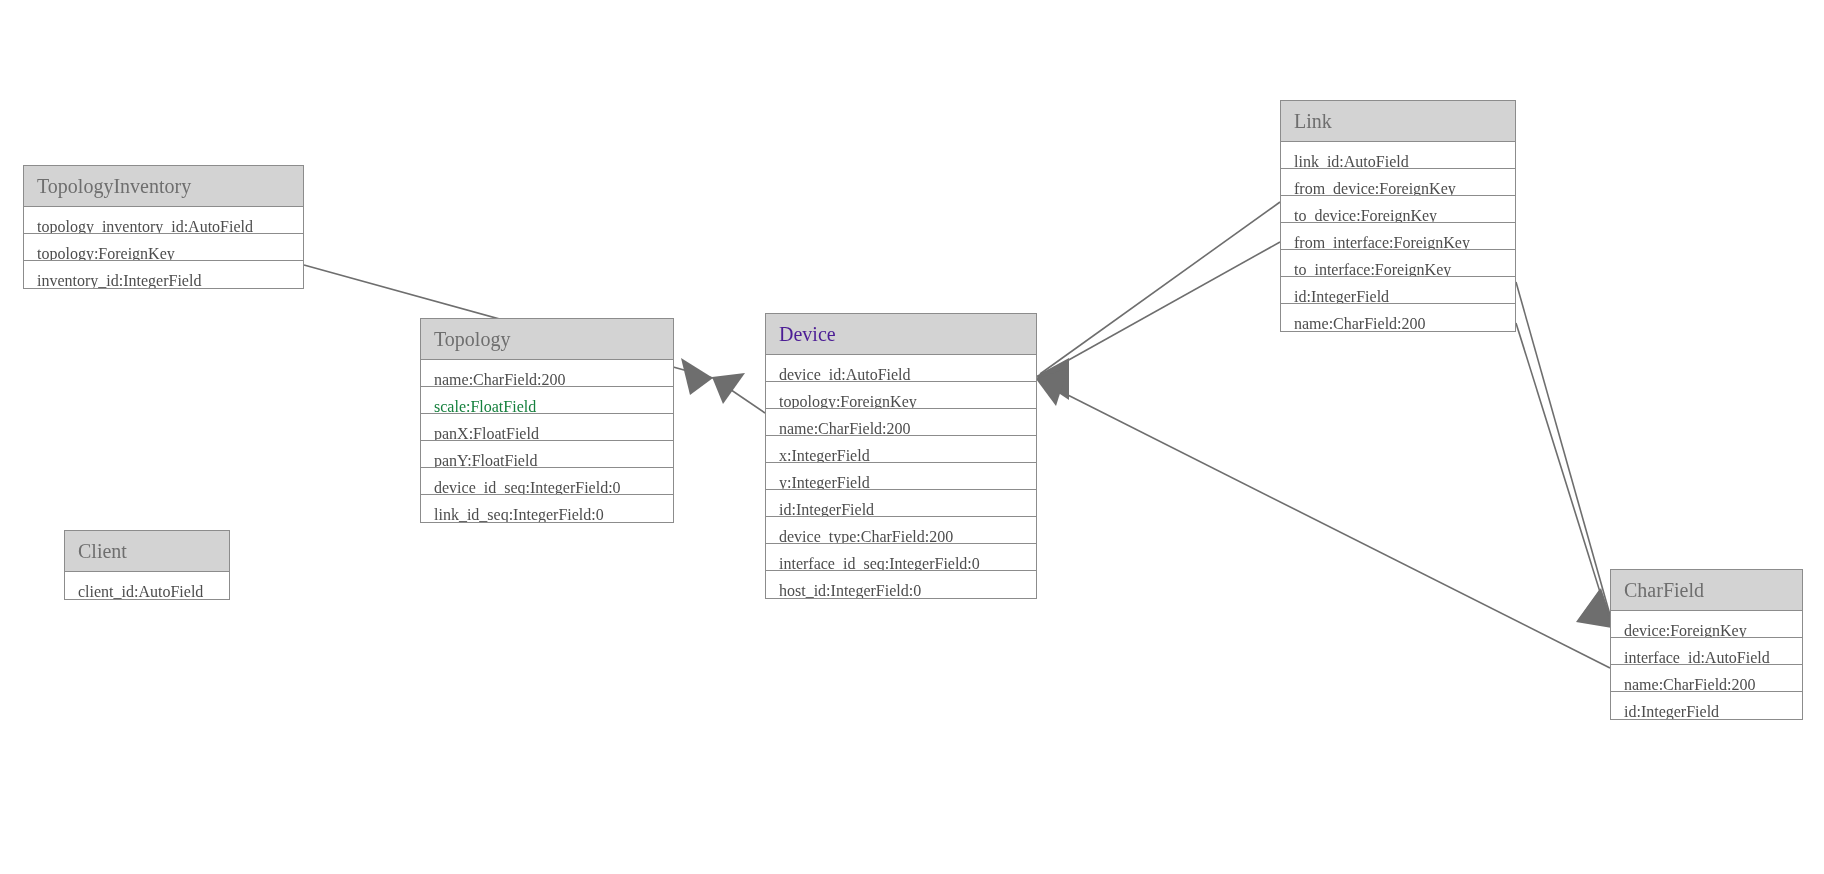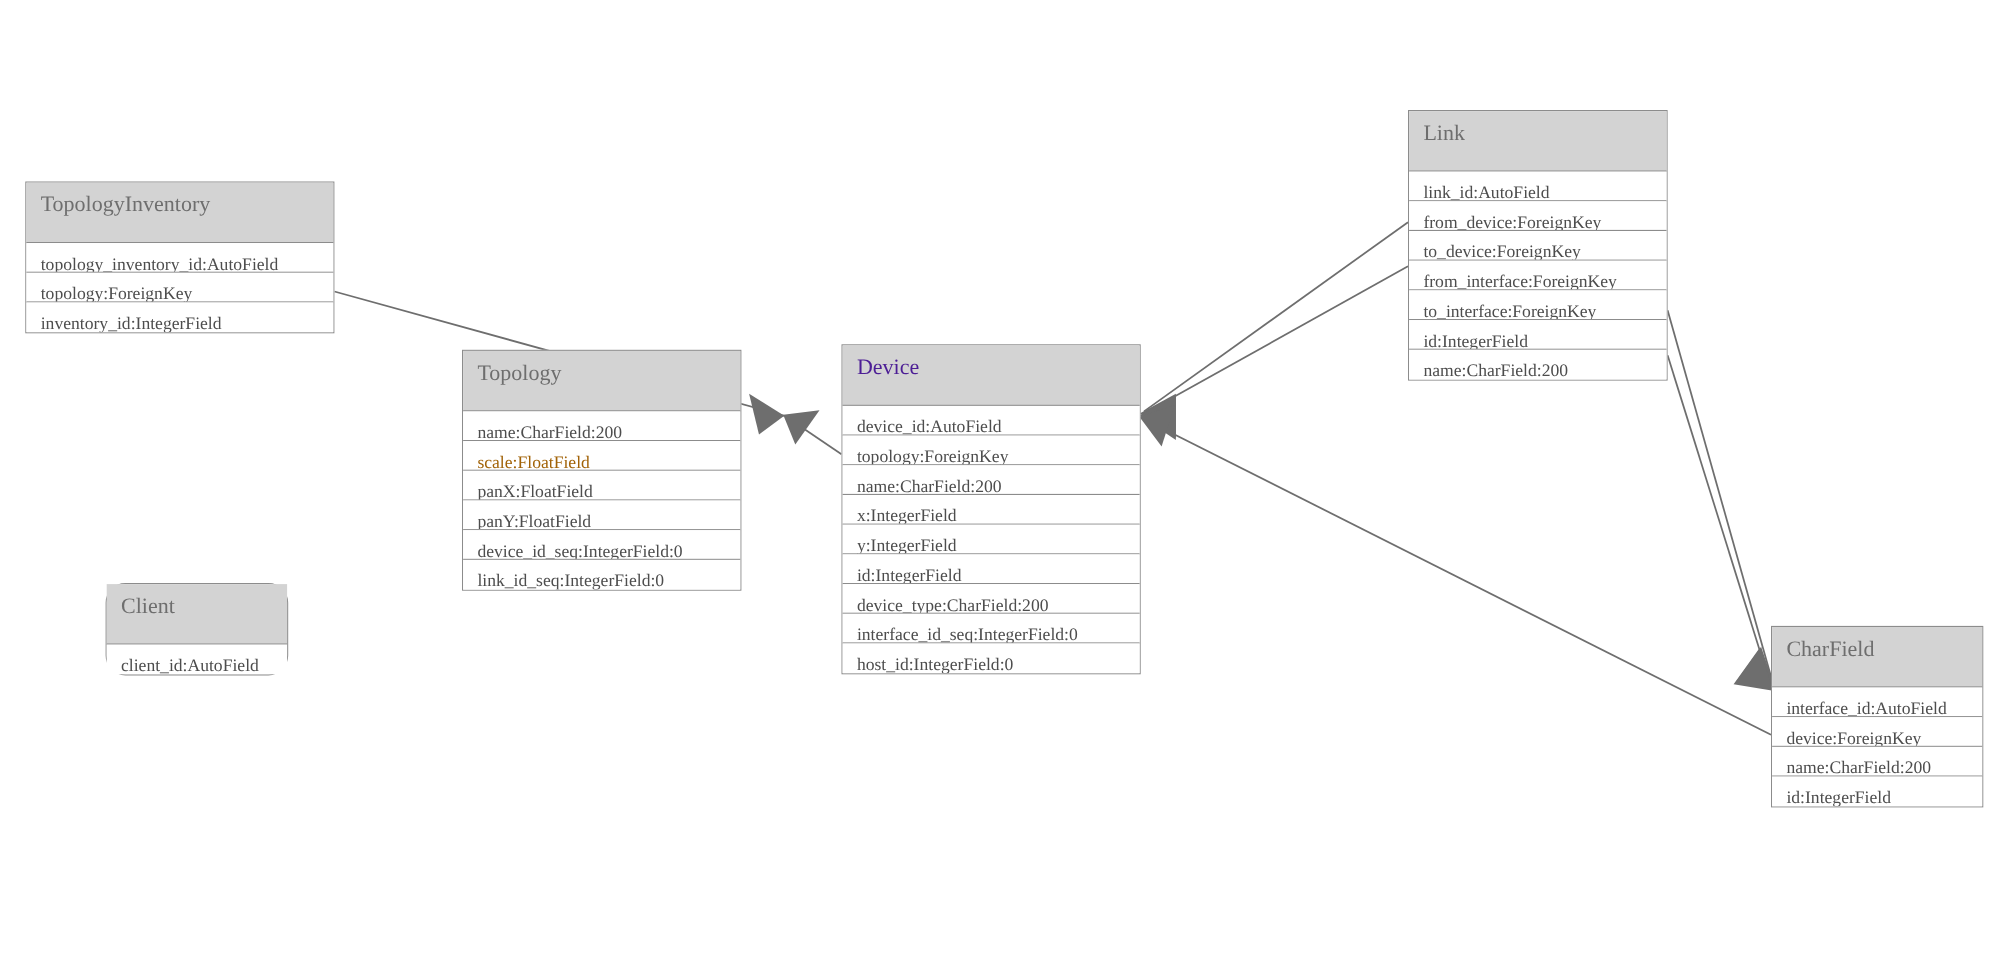--- a/index.html
+++ b/index.html
@@ -32,21 +32,21 @@
     background: #ffffff;
     box-sizing: border-box;
     z-index: 5;
   }
   .entity-header {
     background: #d3d3d3;
     border-bottom: 1px solid #8c8c8c;
     color: #6e6e6e;
     font-size: 20px;
     line-height: 40px;
-    height: 55px;
+    height: 41px;
     padding: 0 0 0 13px;
     box-sizing: border-box;
     white-space: nowrap;
     overflow: hidden;
   }
   .entity-row {
     border-bottom: 1px solid #8c8c8c;
     color: #4d4d4d;
     font-size: 16px;
     line-height: 40px;
@@ -85,28 +85,28 @@
       </g>
   </svg>
 
   <div id="entity-layer">
       <div class="entity" style="left: 23px; top: 165px; width: 281px; border-color: rgb(140, 140, 140);">
         <div class="entity-header" style="background: rgb(211, 211, 211); color: rgb(110, 110, 110); border-bottom-color: rgb(140, 140, 140);">TopologyInventory</div>
         <div class="entity-row" style="color: rgb(77, 77, 77); border-bottom-color: rgb(140, 140, 140);">topology_inventory_id:AutoField</div>
         <div class="entity-row" style="color: rgb(77, 77, 77); border-bottom-color: rgb(140, 140, 140);">topology:ForeignKey</div>
         <div class="entity-row" style="color: rgb(77, 77, 77); border-bottom-color: rgb(140, 140, 140);">inventory_id:IntegerField</div>
       </div>
-      <div class="entity" style="left: 96px; top: 530px; width: 166px; border-color: rgb(140, 140, 140); border-radius: 18px;">
+      <div class="entity" style="left: 64px; top: 530px; width: 166px; border-color: rgb(140, 140, 140);">
         <div class="entity-header" style="background: rgb(211, 211, 211); color: rgb(110, 110, 110); border-bottom-color: rgb(140, 140, 140);">Client</div>
         <div class="entity-row" style="color: rgb(77, 77, 77); border-bottom-color: rgb(140, 140, 140);">client_id:AutoField</div>
       </div>
       <div class="entity" style="left: 420px; top: 318px; width: 254px; border-color: rgb(140, 140, 140);">
         <div class="entity-header" style="background: rgb(211, 211, 211); color: rgb(110, 110, 110); border-bottom-color: rgb(140, 140, 140);">Topology</div>
         <div class="entity-row" style="color: rgb(77, 77, 77); border-bottom-color: rgb(140, 140, 140);">name:CharField:200</div>
-        <div class="entity-row" style="color: #a16207; border-bottom-color: rgb(140, 140, 140);">scale:FloatField</div>
+        <div class="entity-row" style="color: #15803d; border-bottom-color: rgb(140, 140, 140);">scale:FloatField</div>
         <div class="entity-row" style="color: rgb(77, 77, 77); border-bottom-color: rgb(140, 140, 140);">panX:FloatField</div>
         <div class="entity-row" style="color: rgb(77, 77, 77); border-bottom-color: rgb(140, 140, 140);">panY:FloatField</div>
         <div class="entity-row" style="color: rgb(77, 77, 77); border-bottom-color: rgb(140, 140, 140);">device_id_seq:IntegerField:0</div>
         <div class="entity-row" style="color: rgb(77, 77, 77); border-bottom-color: rgb(140, 140, 140);">link_id_seq:IntegerField:0</div>
       </div>
       <div class="entity" style="left: 765px; top: 313px; width: 272px; border-color: rgb(140, 140, 140);">
         <div class="entity-header" style="background: rgb(211, 211, 211); color: #4c1d95; border-bottom-color: rgb(140, 140, 140);">Device</div>
         <div class="entity-row" style="color: rgb(77, 77, 77); border-bottom-color: rgb(140, 140, 140);">device_id:AutoField</div>
         <div class="entity-row" style="color: rgb(77, 77, 77); border-bottom-color: rgb(140, 140, 140);">topology:ForeignKey</div>
         <div class="entity-row" style="color: rgb(77, 77, 77); border-bottom-color: rgb(140, 140, 140);">name:CharField:200</div>
@@ -122,20 +122,20 @@
         <div class="entity-row" style="color: rgb(77, 77, 77); border-bottom-color: rgb(140, 140, 140);">link_id:AutoField</div>
         <div class="entity-row" style="color: rgb(77, 77, 77); border-bottom-color: rgb(140, 140, 140);">from_device:ForeignKey</div>
         <div class="entity-row" style="color: rgb(77, 77, 77); border-bottom-color: rgb(140, 140, 140);">to_device:ForeignKey</div>
         <div class="entity-row" style="color: rgb(77, 77, 77); border-bottom-color: rgb(140, 140, 140);">from_interface:ForeignKey</div>
         <div class="entity-row" style="color: rgb(77, 77, 77); border-bottom-color: rgb(140, 140, 140);">to_interface:ForeignKey</div>
         <div class="entity-row" style="color: rgb(77, 77, 77); border-bottom-color: rgb(140, 140, 140);">id:IntegerField</div>
         <div class="entity-row" style="color: rgb(77, 77, 77); border-bottom-color: rgb(140, 140, 140);">name:CharField:200</div>
       </div>
       <div class="entity" style="left: 1610px; top: 569px; width: 193px; border-color: rgb(140, 140, 140);">
         <div class="entity-header" style="background: rgb(211, 211, 211); color: rgb(110, 110, 110); border-bottom-color: rgb(140, 140, 140);">CharField</div>
+        <div class="entity-row" style="color: rgb(77, 77, 77); border-bottom-color: rgb(140, 140, 140);">device:ForeignKey</div>
         <div class="entity-row" style="color: rgb(77, 77, 77); border-bottom-color: rgb(140, 140, 140);">interface_id:AutoField</div>
-        <div class="entity-row" style="color: rgb(77, 77, 77); border-bottom-color: rgb(140, 140, 140);">device:ForeignKey</div>
         <div class="entity-row" style="color: rgb(77, 77, 77); border-bottom-color: rgb(140, 140, 140);">name:CharField:200</div>
         <div class="entity-row" style="color: rgb(77, 77, 77); border-bottom-color: rgb(140, 140, 140);">id:IntegerField</div>
       </div>
     </div>
 
 </div>
 
 </body></html>

